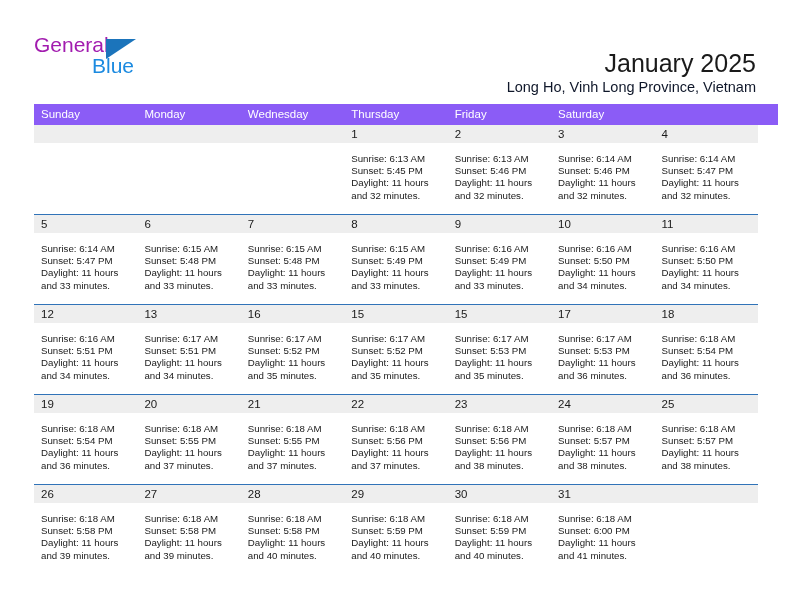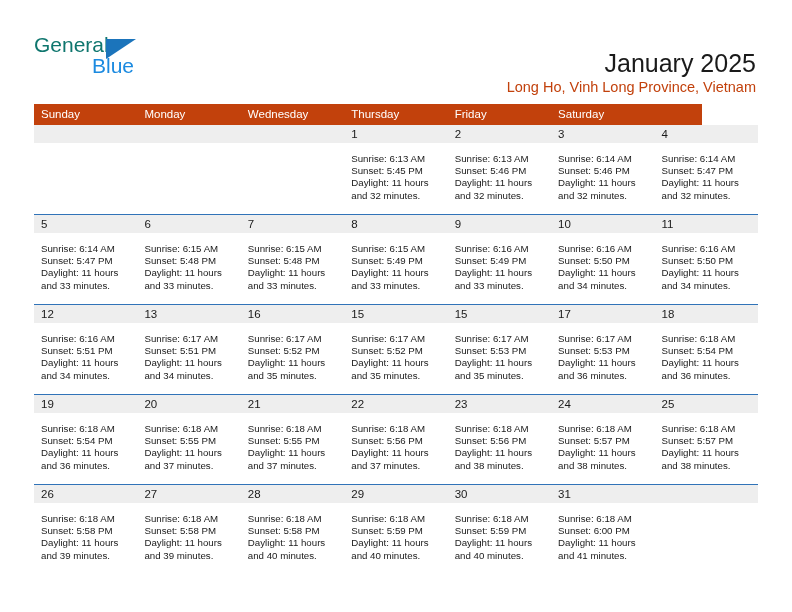--- a/index.html
+++ b/index.html
@@ -35,21 +35,21 @@
     left: 34px;
     top: 34px;
     width: 180px;
     height: 52px;
   }
   .logo-general {
     position: absolute;
     left: 0;
     top: 0;
     font-size: 21px;
-    color: #0f766e;
+    color: #a21caf;
     letter-spacing: 0px;
     line-height: 22px;
     white-space: nowrap;
   }
   .logo-tri {
     position: absolute;
     left: 72px;
     top: 5px;
     width: 0;
     height: 0;
@@ -74,38 +74,38 @@
     color: #1a1a1a;
     text-align: right;
     white-space: nowrap;
     margin-top: 14px;
   }
   .subtitle {
     position: absolute;
     right: 36px;
     top: 79px;
     font-size: 14.5px;
-    color: #c2410c;
+    color: #0f172a;
     text-align: right;
     white-space: nowrap;
   }
 
   
   .calendar {
     position: absolute;
     left: 34px;
     top: 104px;
     width: 724px;
   }
 
   .weekdays {
     display: flex;
-    width: 668px;
+    width: 744px;
     height: 21px;
-    background: #c2410c;
+    background: #8b5cf6;
   }
   .weekday {
     width: 103.43px;
     box-sizing: border-box;
     padding-left: 7px;
     color: #ffffff;
     font-size: 11.5px;
     line-height: 21px;
     white-space: nowrap;
     overflow: hidden;

